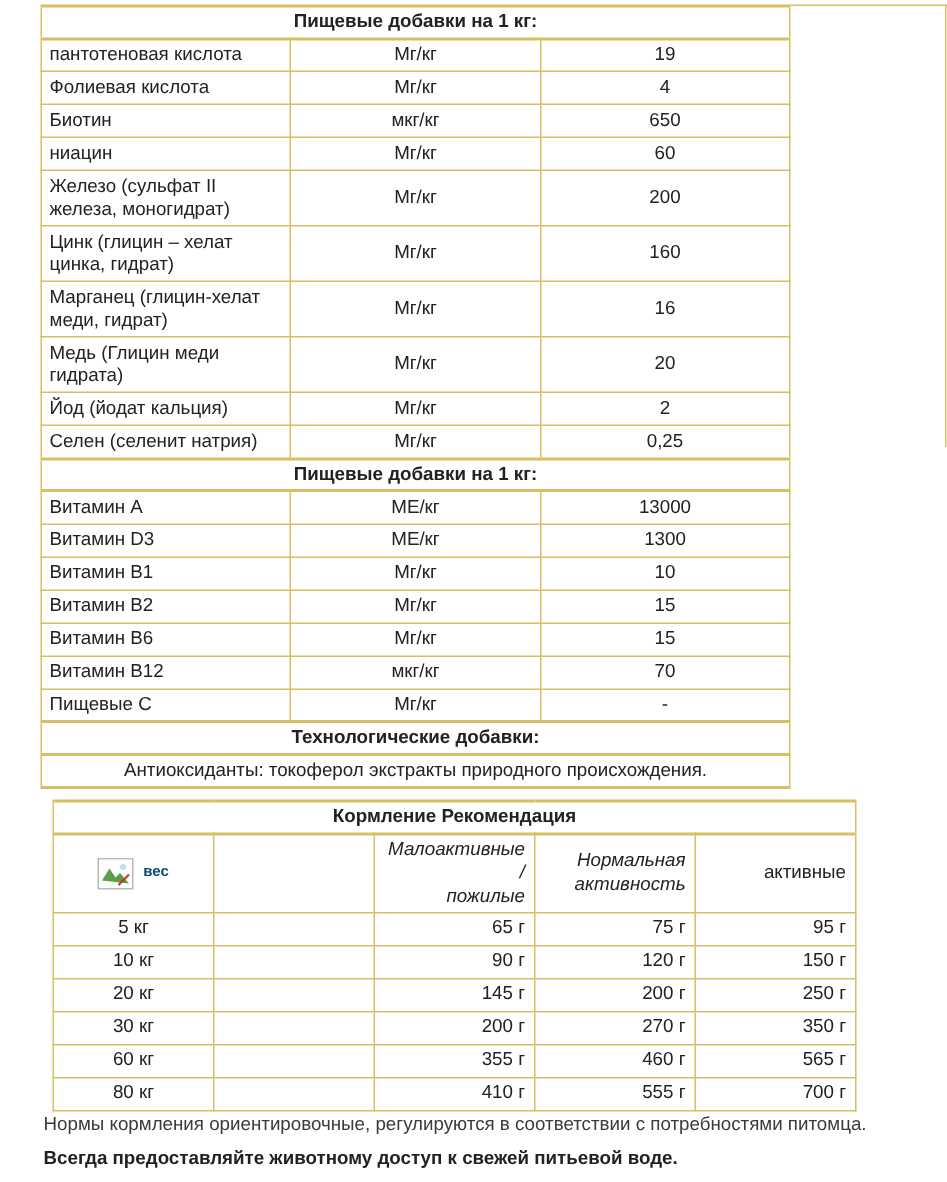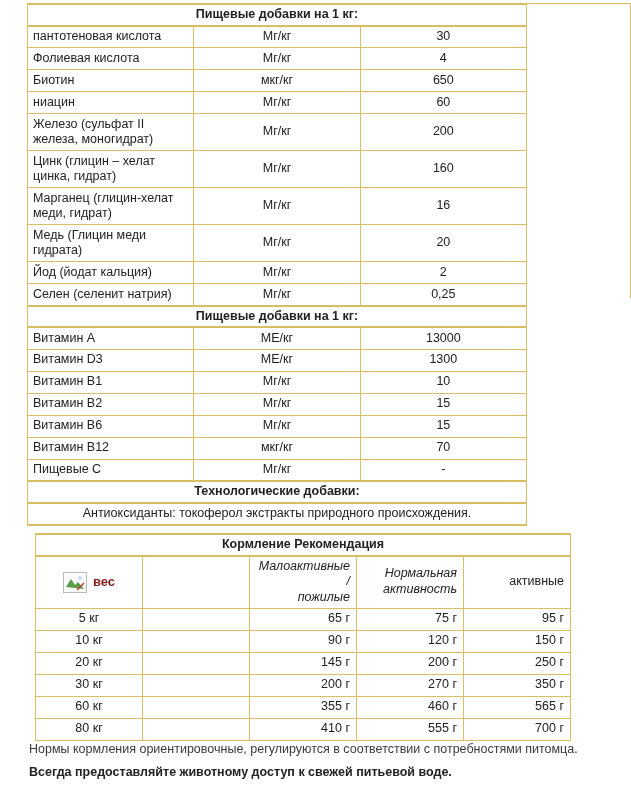--- a/index.html
+++ b/index.html
@@ -117,23 +117,23 @@
     width: 24px;
     height: 21px;
     border: 1px solid #b9b9b9;
     background: #fcfcfc;
     position: relative;
     display: inline-block;
     flex: 0 0 auto;
   }
   .broken-img svg { display: block; }
   .weight-label {
-    font-size: 13px;
+    font-size: 10px;
     font-weight: bold;
-    color: #7f1d1d;
+    color: #0c4a6e;
   }
 
   
   #footer-note-1 {
     position: absolute;
     left: 29px;
     top: 742px;
     width: 580px;
     font-size: 12.5px;
     color: #3a3a3a;
@@ -158,21 +158,21 @@
   <table class="grid" id="nutrition-table">
     <tbody>
 
       <tr>
         <td class="section-head" colspan="3">Пищевые добавки на 1 кг:</td>
       </tr>
 
       <tr class="row-1line">
         <td class="c-name">пантотеновая кислота</td>
         <td class="c-unit">Мг/кг</td>
-        <td class="c-value">30</td>
+        <td class="c-value">19</td>
       </tr>
       <tr class="row-1line">
         <td class="c-name">Фолиевая кислота</td>
         <td class="c-unit">Мг/кг</td>
         <td class="c-value">4</td>
       </tr>
       <tr class="row-1line">
         <td class="c-name">Биотин</td>
         <td class="c-unit">мкг/кг</td>
         <td class="c-value">650</td>

